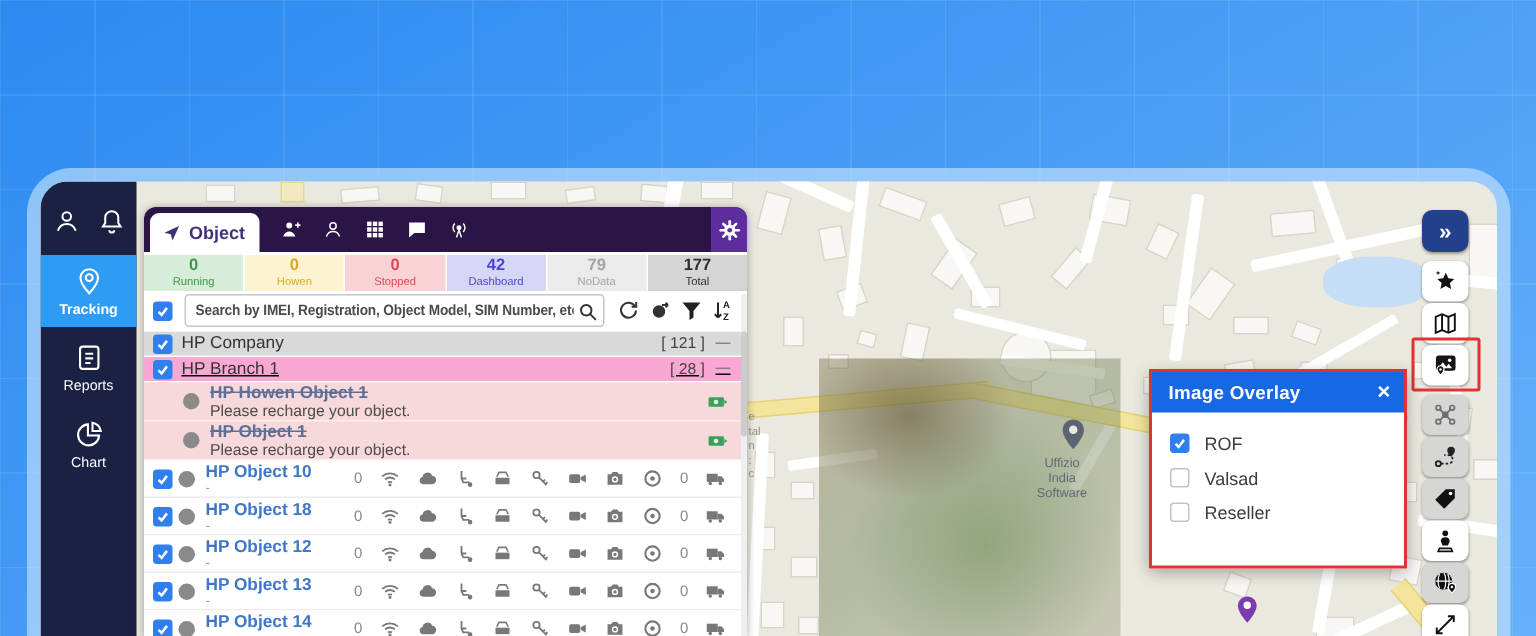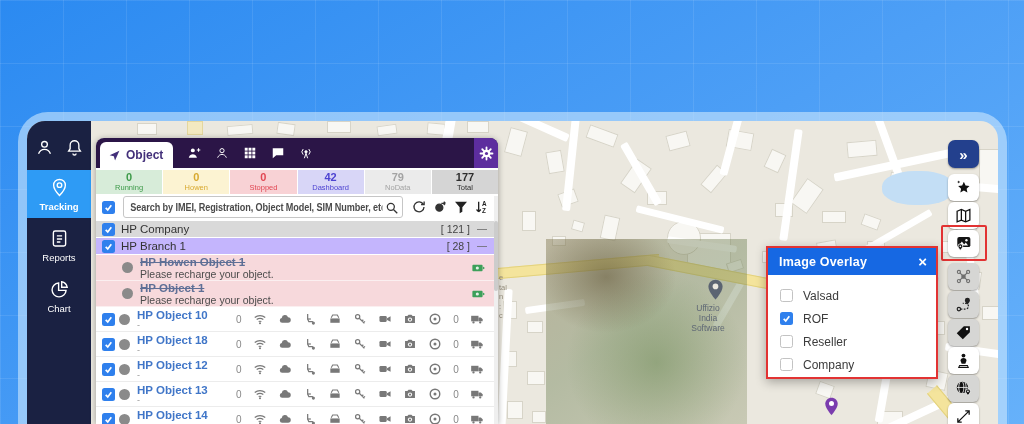--- a/index.html
+++ b/index.html
@@ -388,21 +388,21 @@
         <div class="rowg" style="background: rgb(217, 217, 217);">
           <div class="cb">
             <svg viewBox="0 0 24 24" fill="none" stroke="#fff" stroke-width="4.5">
               <path d="M4.5 13l5.5 5.5L19.5 6"></path>
             </svg>
           </div>
           <span class="nm">HP Company</span>
           <span class="cnt">[ 121 ]</span>
           <span class="minus">—</span>
         </div>
-        <div class="rowg" style="background: #c4b5fd;">
+        <div class="rowg" style="background: #f9a8d4; text-decoration: underline;">
           <div class="cb">
             <svg viewBox="0 0 24 24" fill="none" stroke="#fff" stroke-width="4.5">
               <path d="M4.5 13l5.5 5.5L19.5 6"></path>
             </svg>
           </div>
           <span class="nm">HP Branch 1</span>
           <span class="cnt">[ 28 ]</span>
           <span class="minus">—</span>
         </div>
         <div class="rowa">
@@ -889,46 +889,38 @@
       </div>
     </div>
   <div class="red-box"></div>
   <div class="popup">
     <div class="head">
       <span class="t">Image Overlay</span>
       <span class="x">×</span>
     </div>
     <div class="items" id="popup-items">
         <div class="item">
-          <div class="cb off">
-            <svg viewBox="0 0 24 24" fill="none" stroke="#fff" stroke-width="4.5">
-              <path d="M4.5 13l5.5 5.5L19.5 6"></path>
-            </svg>
-          </div>
-          <span class="lbl">Valsad</span>
-        </div>
-        <div class="item">
           <div class="cb">
             <svg viewBox="0 0 24 24" fill="none" stroke="#fff" stroke-width="4.5">
               <path d="M4.5 13l5.5 5.5L19.5 6"></path>
             </svg>
           </div>
           <span class="lbl">ROF</span>
         </div>
         <div class="item">
           <div class="cb off">
             <svg viewBox="0 0 24 24" fill="none" stroke="#fff" stroke-width="4.5">
               <path d="M4.5 13l5.5 5.5L19.5 6"></path>
             </svg>
           </div>
-          <span class="lbl">Reseller</span>
+          <span class="lbl">Valsad</span>
         </div>
         <div class="item">
           <div class="cb off">
             <svg viewBox="0 0 24 24" fill="none" stroke="#fff" stroke-width="4.5">
               <path d="M4.5 13l5.5 5.5L19.5 6"></path>
             </svg>
           </div>
-          <span class="lbl">Company</span>
+          <span class="lbl">Reseller</span>
         </div>
       </div>
   </div>
 </div>
 
 </body></html>

